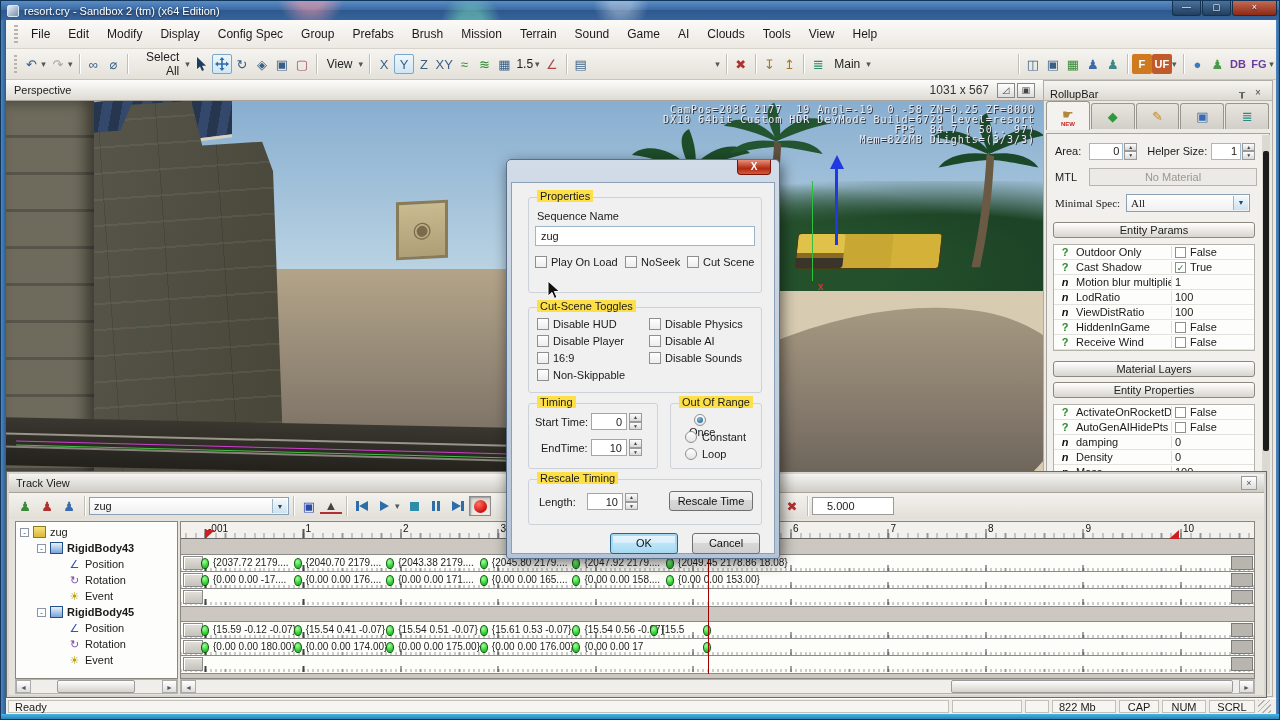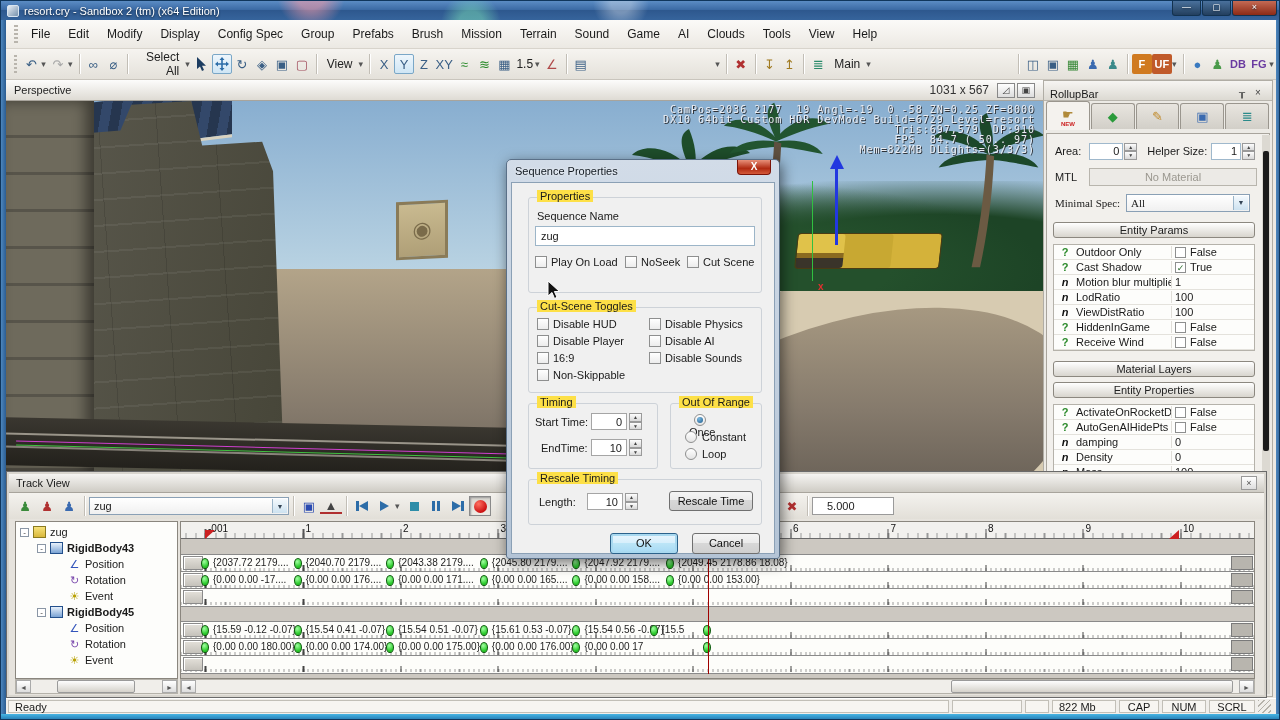--- a/index.html
+++ b/index.html
@@ -384,21 +384,21 @@
     <div class="abs" style="left:390px;top:100px;width:52px;height:58px;background:linear-gradient(#c9ba90,#af9f77);border:3px solid #8a7b58;transform:skewY(-3deg);display:flex;align-items:center;justify-content:center;color:#7a6b4a;font-size:22px;">◉</div>
     <div class="abs" style="left:0;top:322px;width:545px;height:48px;background:linear-gradient(#3a3730,#23211c);transform:skewY(1.2deg);"></div>
     <div class="abs" style="left:0;top:338px;width:530px;height:2px;background:#9a958a;transform:rotate(1.4deg);"></div>
     <div class="abs" style="left:0;top:352px;width:530px;height:2px;background:#88837a;transform:rotate(1.6deg);"></div>
     <div class="abs" style="left:10px;top:346px;width:500px;height:1px;background:#d040d0;transform:rotate(1.5deg);"></div>
     <div class="abs" style="left:10px;top:350px;width:500px;height:1px;background:#40c040;transform:rotate(1.5deg);"></div>
     <div class="abs" style="left:829px;top:66px;width:3px;height:78px;background:#2238e0;"></div>
     <div class="abs" style="left:824px;top:54px;width:0;height:0;border-left:7px solid transparent;border-right:7px solid transparent;border-bottom:14px solid #2238e0;"></div>
     <div class="abs" style="left:806px;top:80px;width:1px;height:100px;background:#30c040;"></div>
     <div class="abs" style="left:812px;top:180px;color:#e03030;font-size:10px;font-weight:bold;">x</div>
-    <div id="hud"><div class="hud-line">CamPos=2036 2177  19 Angl=-19  0 -58 ZN=0.25 ZF=8000</div><div class="hud-line">DX10 64bit Custom HDR DevMode Build=6729 Level=resort</div><div class="hud-line">Tris:697,579  DP:910</div><div class="hud-line">FPS  84.7 ( 50.. 97)</div><div class="hud-line">Mem=822MB DLights=(3/3/3)</div></div>
+    <div id="hud"><div class="hud-line">CamPos=2036 2177  19 Angl=-19  0 -58 ZN=0.25 ZF=8000</div><div class="hud-line">DX10 64bit Custom HDR DevMode Build=6729 Level=resort</div><div class="hud-line">FPS  84.7 ( 50.. 97)</div><div class="hud-line">Mem=822MB DLights=(3/3/3)</div></div>
   </div>
 
   <div id="rollup">
     <div id="rollup-title">
       <span>RollupBar</span>
       <span class="sp"></span>
       <span class="mini-ic">┰</span>
       <span class="mini-ic">×</span>
     </div>
     <div id="rollup-tabs">
@@ -757,23 +757,20 @@
     <span class="pane" style="width:70px;"></span>
     <span class="pane" style="width:24px;"></span>
     <span class="pane" style="width:64px;">822 Mb</span>
     <span class="pane" style="width:40px;justify-content:center;">CAP</span>
     <span class="pane" style="width:44px;justify-content:center;">NUM</span>
     <span class="pane" style="width:46px;justify-content:center;">SCRL</span>
     <span class="pane" id="grip"></span>
   </div>
 
   <div id="dlg">
-    <div id="dlg-title">
-      <span>Sequence Properties</span>
-    </div>
     <div id="dlg-close">X</div>
     <div id="dlg-body">
       <div class="grp" style="left:16px;top:14px;width:234px;height:96px;">
         <span class="grp-label">Properties</span>
         <span class="abs" style="left:8px;top:12px;">Sequence Name</span>
         <span class="dlg-input" style="left:6px;top:28px;width:220px;height:20px;">zug</span>
         <span id="dlg-checks-top"><div class="dchk" style="left: 6px; top: 58px;">
               <div class="cbox"></div>
               <div>Play On Load</div>
             </div><div class="dchk" style="left: 96px; top: 58px;">

